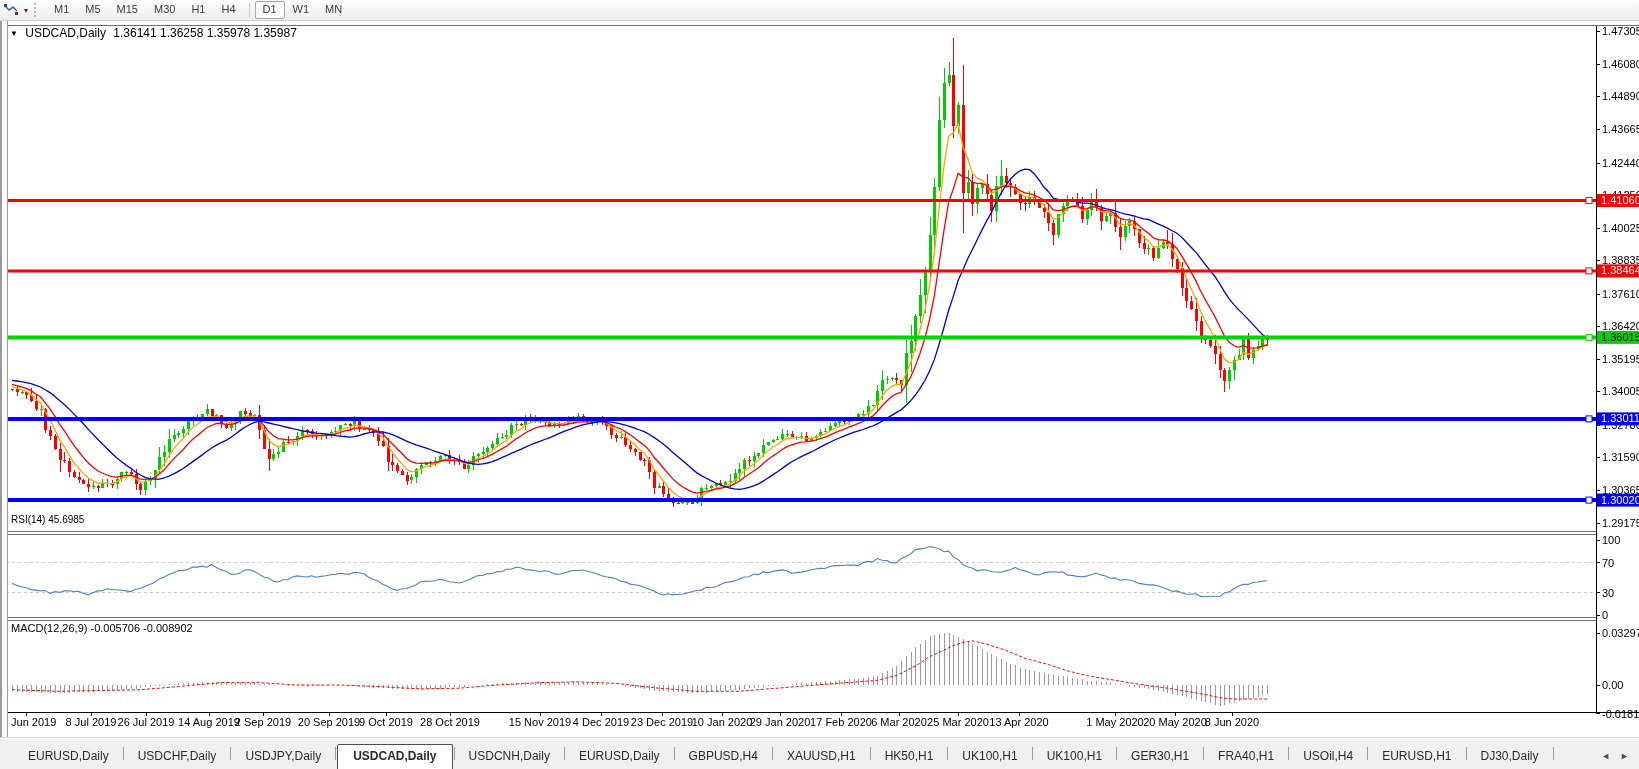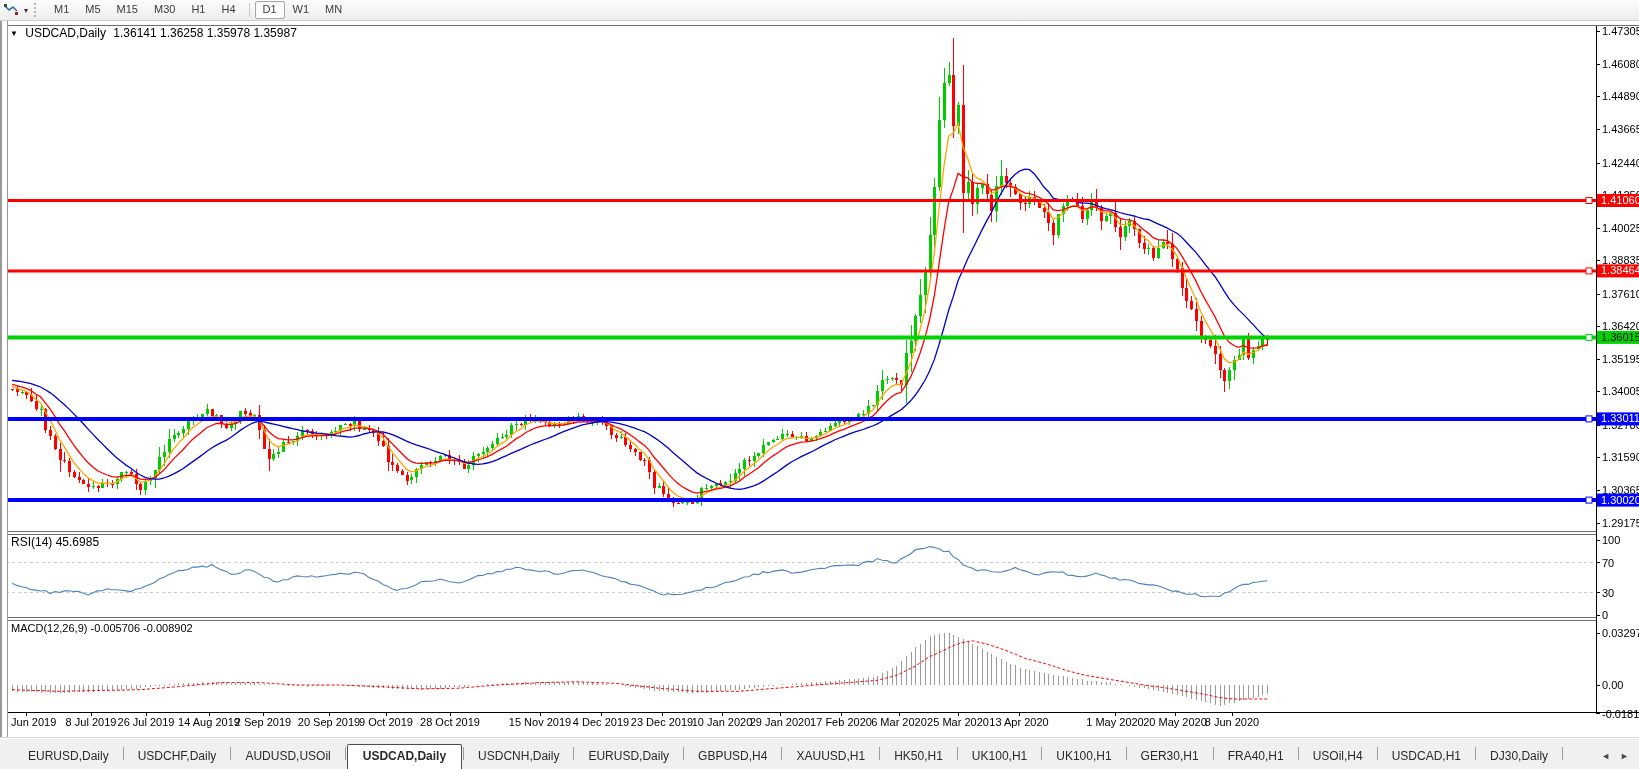--- a/index.html
+++ b/index.html
@@ -15,21 +15,21 @@
   .vsep{width:1px;height:14px;background:#c9c9c9;margin:0 5px}
   .tfbtn{font-size:11px;color:#3c3c3c;padding:1px 7px 2px;border:1px solid transparent;
          border-radius:2px;line-height:13px}
   .tfbtn.active{background:#fff;border-color:#a9a9a9;box-shadow:inset 0 1px 2px rgba(0,0,0,.08)}
   
   #left-frame{position:absolute;left:0;top:21px;width:5px;height:716px;background:#fff;
               border-left:2px solid #9a9a9a;border-right:1px solid #9a9a9a;z-index:4}
   #chart-svg{position:absolute;top:0;left:0;z-index:1}
   #chart-title{position:absolute;top:26px;left:10px;z-index:3;font-size:12px;color:#000;white-space:nowrap}
   #chart-title .tri{font-size:8px;vertical-align:1px;margin-right:4px}
-  #rsi-label{position:absolute;top:535px;left:11px;z-index:3;font-size:12px;color:#000}
+  #rsi-label{position:absolute;top:514px;left:11px;z-index:3;font-size:10px;color:#000}
   #macd-label{position:absolute;top:622px;left:11px;z-index:3;font-size:11px;color:#000}
   
   #tabbar{position:absolute;left:0;right:0;top:737px;height:32px;background:#f0f0f0;z-index:6;
           border-top:1px solid #d8d8d8;box-shadow:inset 0 1px 0 #fff;display:flex;align-items:flex-end;
           padding-left:15px;border-bottom:1px solid #bdbdbd}
   .tab{font-size:12px;color:#2a2a2a;padding:4px 13px 5px;margin-bottom:1px;white-space:nowrap}
   .tab.active{background:#fff;border:1px solid #4d4d4d;border-bottom:none;font-weight:bold;
               padding:4px 15px 7px;margin-bottom:0;border-radius:2px 2px 0 0}
   .tabsep{width:1px;height:13px;background:#9b9b9b;margin:0 1px 8px}
   #tab-scroll{margin-left:auto;display:flex;gap:10px;padding:0 10px 9px;color:#4a4a4a;font-size:9px}
@@ -1006,21 +1006,21 @@
 
 <div id="rsi-label">RSI(14) 45.6985</div>
 <div id="macd-label">MACD(12,26,9) -0.005706 -0.008902</div>
 
 <div id="tabbar">
   <span id="tabbar-tabs" style="display:flex;align-items:center">
       <span class="tab">EURUSD,Daily</span>
       <span class="tabsep"></span>
       <span class="tab">USDCHF,Daily</span>
       <span class="tabsep"></span>
-      <span class="tab">AUDUSD,USOil</span>
+      <span class="tab">USDJPY,Daily</span>
       <span class="tabsep"></span>
       <span class="tab active">USDCAD,Daily</span>
       <span class="tabsep"></span>
       <span class="tab">USDCNH,Daily</span>
       <span class="tabsep"></span>
       <span class="tab">EURUSD,Daily</span>
       <span class="tabsep"></span>
       <span class="tab">GBPUSD,H4</span>
       <span class="tabsep"></span>
       <span class="tab">XAUUSD,H1</span>
@@ -1030,21 +1030,21 @@
       <span class="tab">UK100,H1</span>
       <span class="tabsep"></span>
       <span class="tab">UK100,H1</span>
       <span class="tabsep"></span>
       <span class="tab">GER30,H1</span>
       <span class="tabsep"></span>
       <span class="tab">FRA40,H1</span>
       <span class="tabsep"></span>
       <span class="tab">USOil,H4</span>
       <span class="tabsep"></span>
-      <span class="tab">USDCAD,H1</span>
+      <span class="tab">EURUSD,H1</span>
       <span class="tabsep"></span>
       <span class="tab">DJ30,Daily</span>
       <span class="tabsep"></span>
     </span>
   <span id="tab-scroll">
     <span>◄</span>
     <span>►</span>
   </span>
 </div>
 

